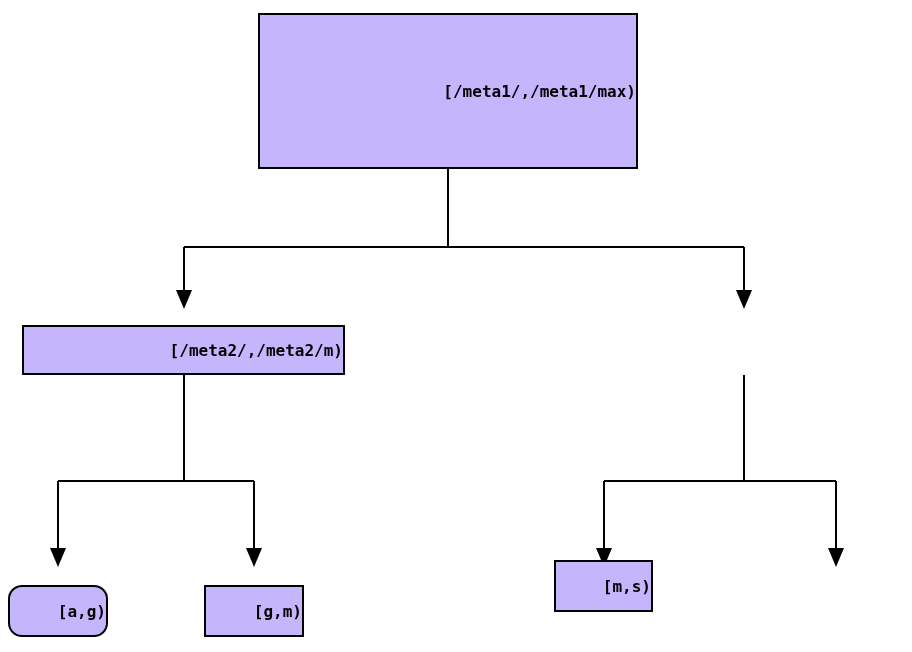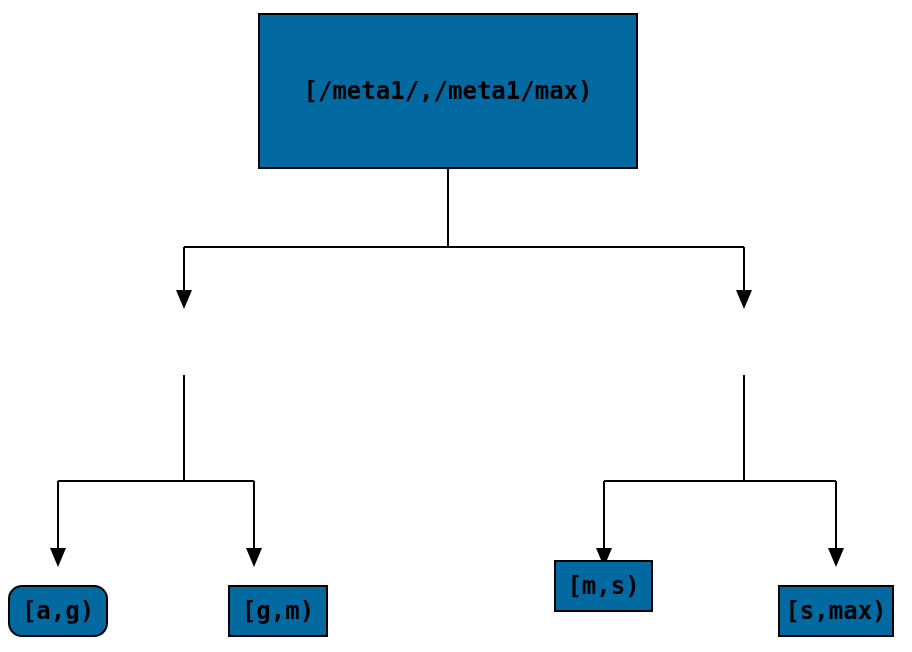--- a/index.html
+++ b/index.html
@@ -18,35 +18,35 @@
   .edges {
     position: absolute;
     left: 0;
     top: 0;
     width: 912px;
     height: 652px;
   }
   .node {
     position: absolute;
     box-sizing: border-box;
-    background: #0369a1;
+    background: #c4b5fd;
     border: 2px solid #000000;
     display: flex;
     align-items: center;
-    justify-content: center;
+    justify-content: flex-end;
     color: #000000;
     font-weight: bold;
-    font-size: 24px;
+    font-size: 16px;
     white-space: nowrap;
   }
   .node-root   { left: 258px; top: 13px;  width: 380px; height: 156px; }
   .node-l2a    { left: 22px;  top: 325px; width: 323px; height: 50px;  }
   .node-l2b    { left: 582px; top: 325px; width: 323px; height: 50px;  }
   .node-leaf1  { left: 8px;   top: 585px; width: 100px; height: 52px; border-radius: 14px;  }
-  .node-leaf2  { left: 204px; top: 585px; width: 100px; height: 52px; margin-left: 24px;  }
+  .node-leaf2  { left: 204px; top: 585px; width: 100px; height: 52px;  }
   .node-leaf3  { left: 554px; top: 560px; width: 99px;  height: 52px;  }
   .node-leaf4  { left: 778px; top: 585px; width: 116px; height: 52px;  }
 </style>
 </head>
 <body>
 
 <div class="canvas">
 
   <svg class="edges" viewBox="0 0 912 652" xmlns="http://www.w3.org/2000/svg">
 
@@ -61,31 +61,31 @@
     <polygon points="50,548 66,548 58,567" fill="#000000"></polygon>
     <polygon points="246,548 262,548 254,567" fill="#000000"></polygon>
     <polygon points="596,548 612,548 604,567" fill="#000000"></polygon>
     <polygon points="828,548 844,548 836,567" fill="#000000"></polygon>
   </svg>
 
   <div class="node node-root">
     <span>[/meta1/,/meta1/max)</span>
   </div>
 
+  <div class="node node-l2a">
+    <span>[/meta2/,/meta2/m)</span>
+  </div>
 
 
   <div class="node node-leaf1">
     <span>[a,g)</span>
   </div>
 
   <div class="node node-leaf2">
     <span>[g,m)</span>
   </div>
 
   <div class="node node-leaf3">
     <span>[m,s)</span>
   </div>
 
-  <div class="node node-leaf4">
-    <span>[s,max)</span>
-  </div>
 
 </div>
 
 </body></html>

